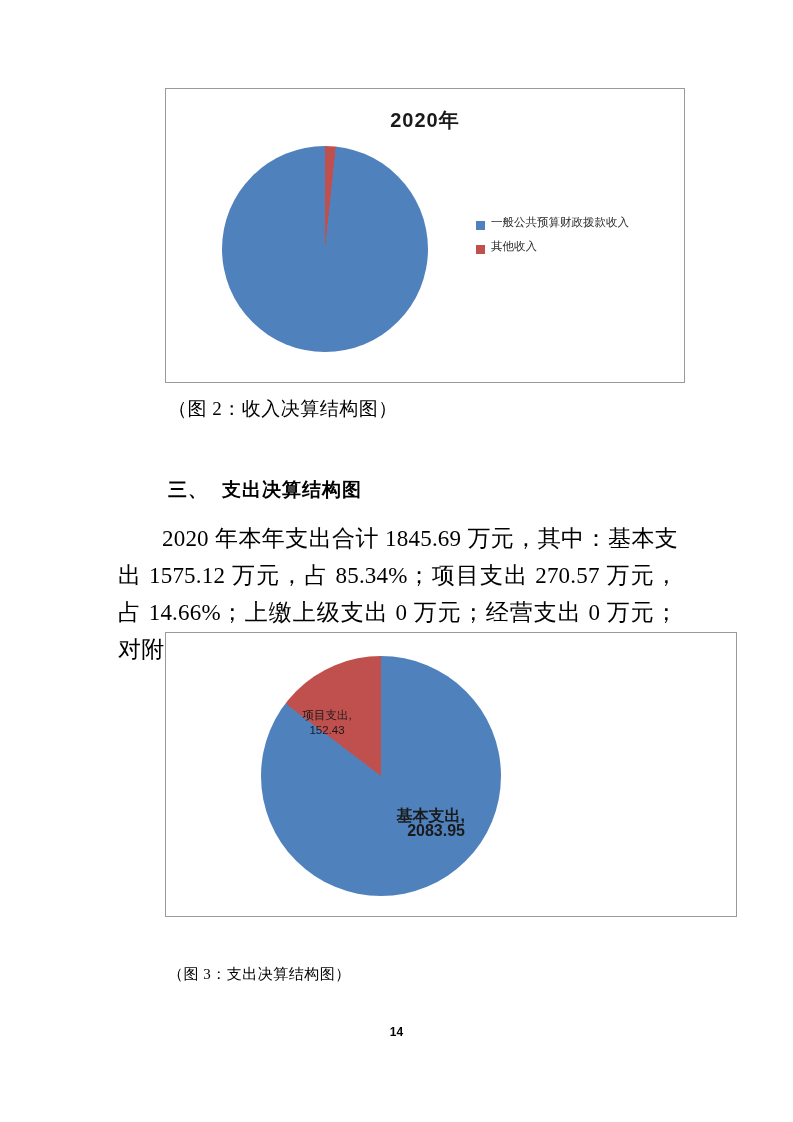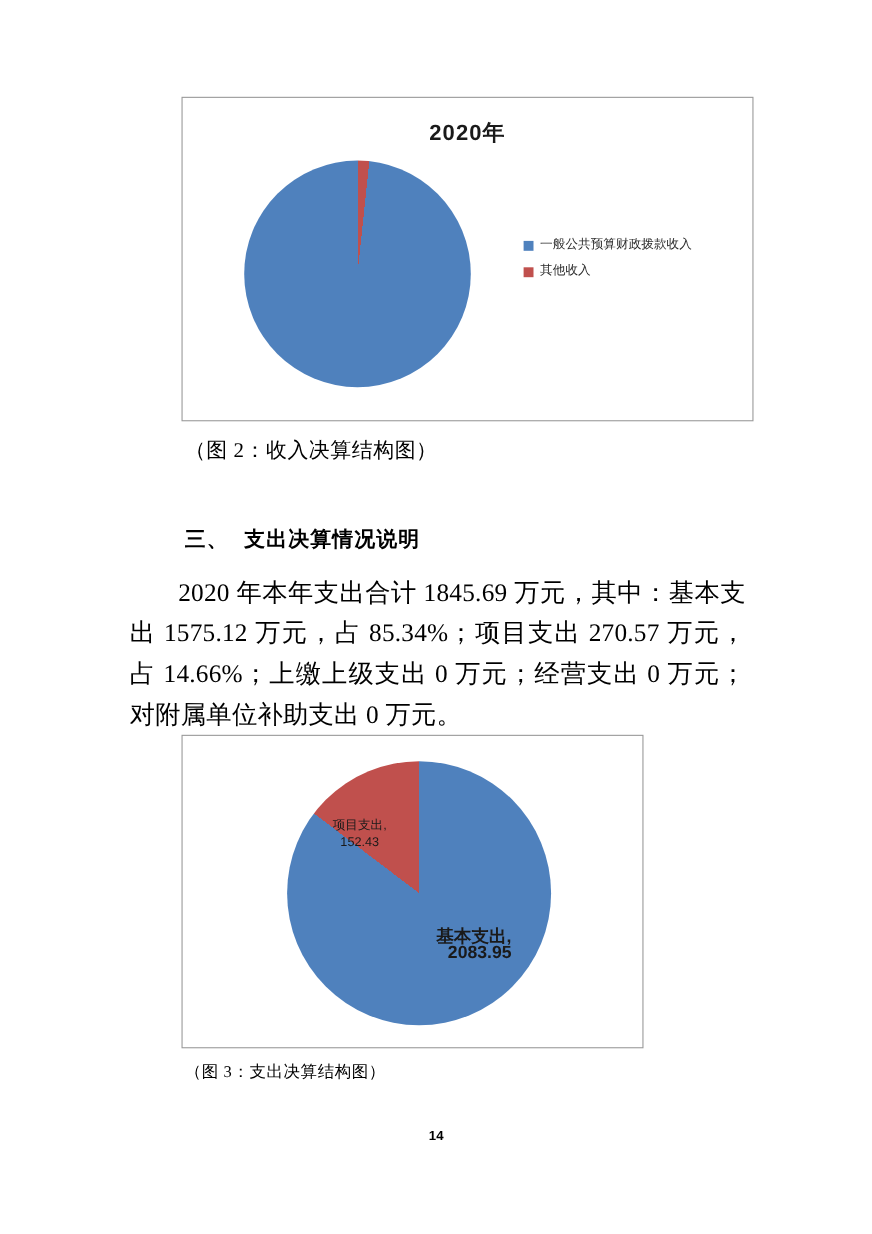--- a/index.html
+++ b/index.html
@@ -62,21 +62,21 @@
     left: 310px;
     top: 126px;
     width: 190px;
     font-family: "Liberation Sans", sans-serif;
     font-size: 11.5px;
     color: #2b2b2b;
     line-height: 15px;
   }
   .legend-row {
     display: flex;
-    align-items: center;
+    align-items: flex-end;
     margin-bottom: 9px;
   }
   .legend-swatch {
     width: 9px;
     height: 9px;
     margin-top: 2px;
     margin-right: 6px;
     flex: 0 0 auto;
   }
   .legend-label {
@@ -121,22 +121,22 @@
   }
   .body-par .indent {
     display: inline-block;
     width: 44px;
   }
 
   
   .fig3-box {
     position: absolute;
     left: 165px;
-    top: 668px;
-    width: 420px;
+    top: 632px;
+    width: 572px;
     height: 285px;
     border: 1px solid #9a9a9a;
     box-sizing: border-box;
     background: #ffffff;
   }
   .pie3-wrap {
     position: absolute;
     left: 95px;
     top: 23px;
     width: 240px;
@@ -211,21 +211,21 @@
       <div class="legend-row">
         <span class="legend-swatch" style="background:#c0504d;"></span>
         <span class="legend-label">其他收入</span>
       </div>
     </div>
   </div>
 
   <div class="fig2-caption">（图 2：收入决算结构图）</div>
 
   <div class="section-heading">
-    <span class="num">三、</span><span>支出决算情况说明</span>
+    <span class="num">三、</span><span>支出决算结构图</span>
   </div>
 
   <div class="body-par"><span class="indent"></span><span>2020 年本年支出合计 1845.69 万元，其中：基本支出 1575.12 万元，占 85.34%；项目支出 270.57 万元，占 14.66%；上缴上级支出 0 万元；经营支出 0 万元；对附属单位补助支出 0 万元。</span></div>
 
   <div class="fig3-box">
     <div class="pie3-wrap">
       <div class="pie3"></div>
       <div class="pie3-label-project">
         <div>项目支出,</div>
         <div>152.43</div>

